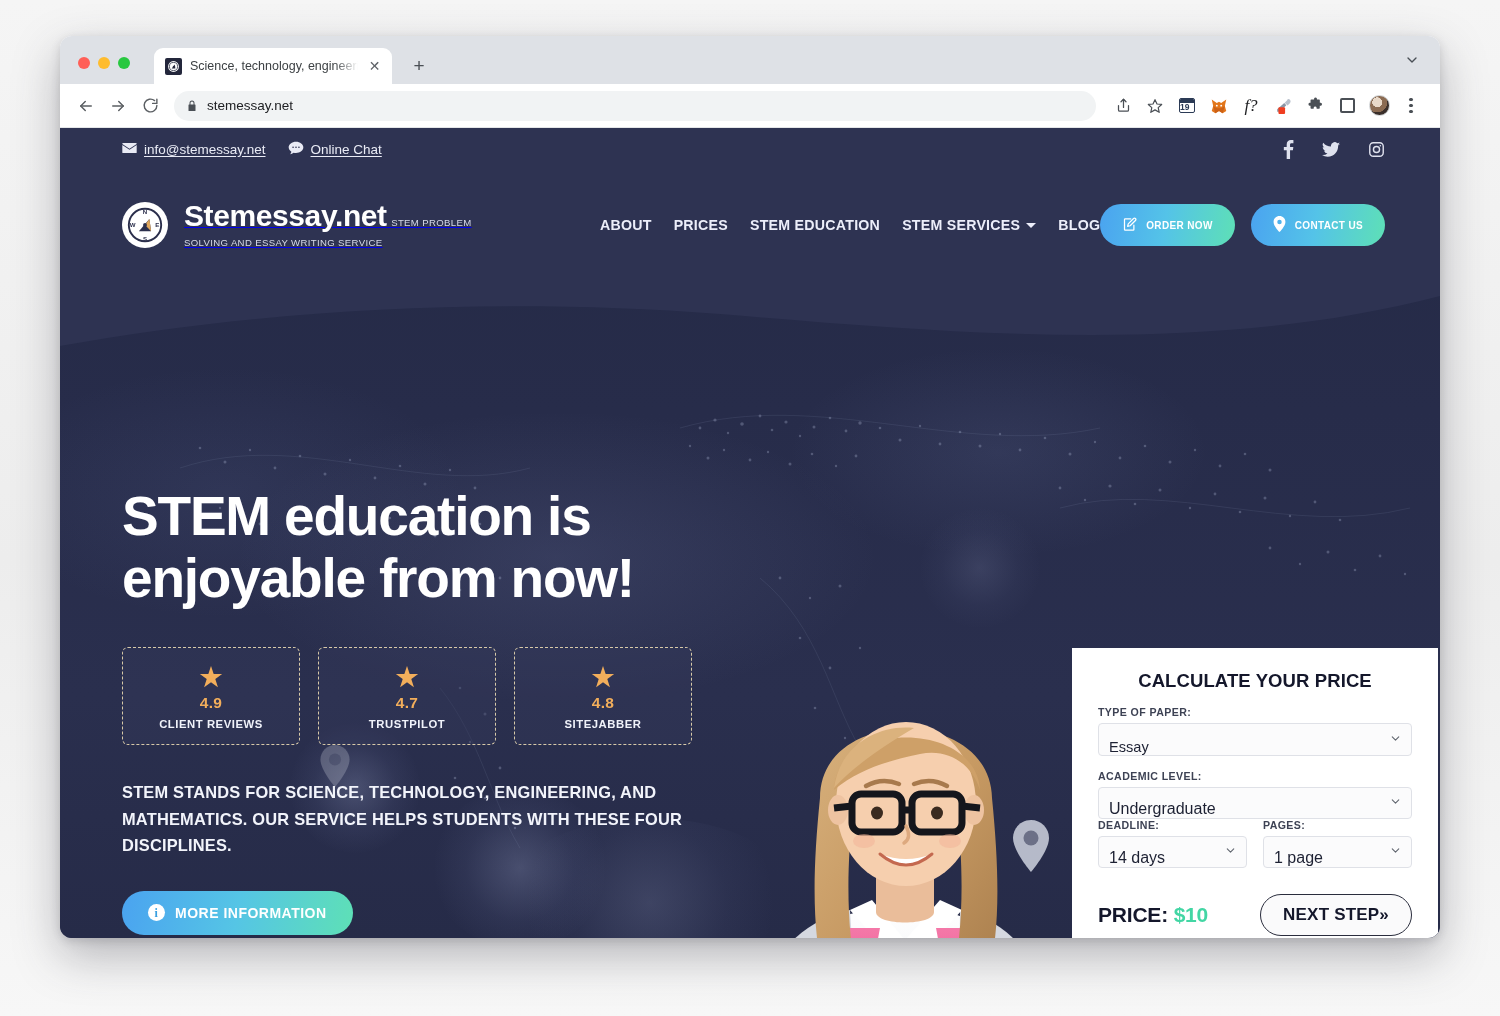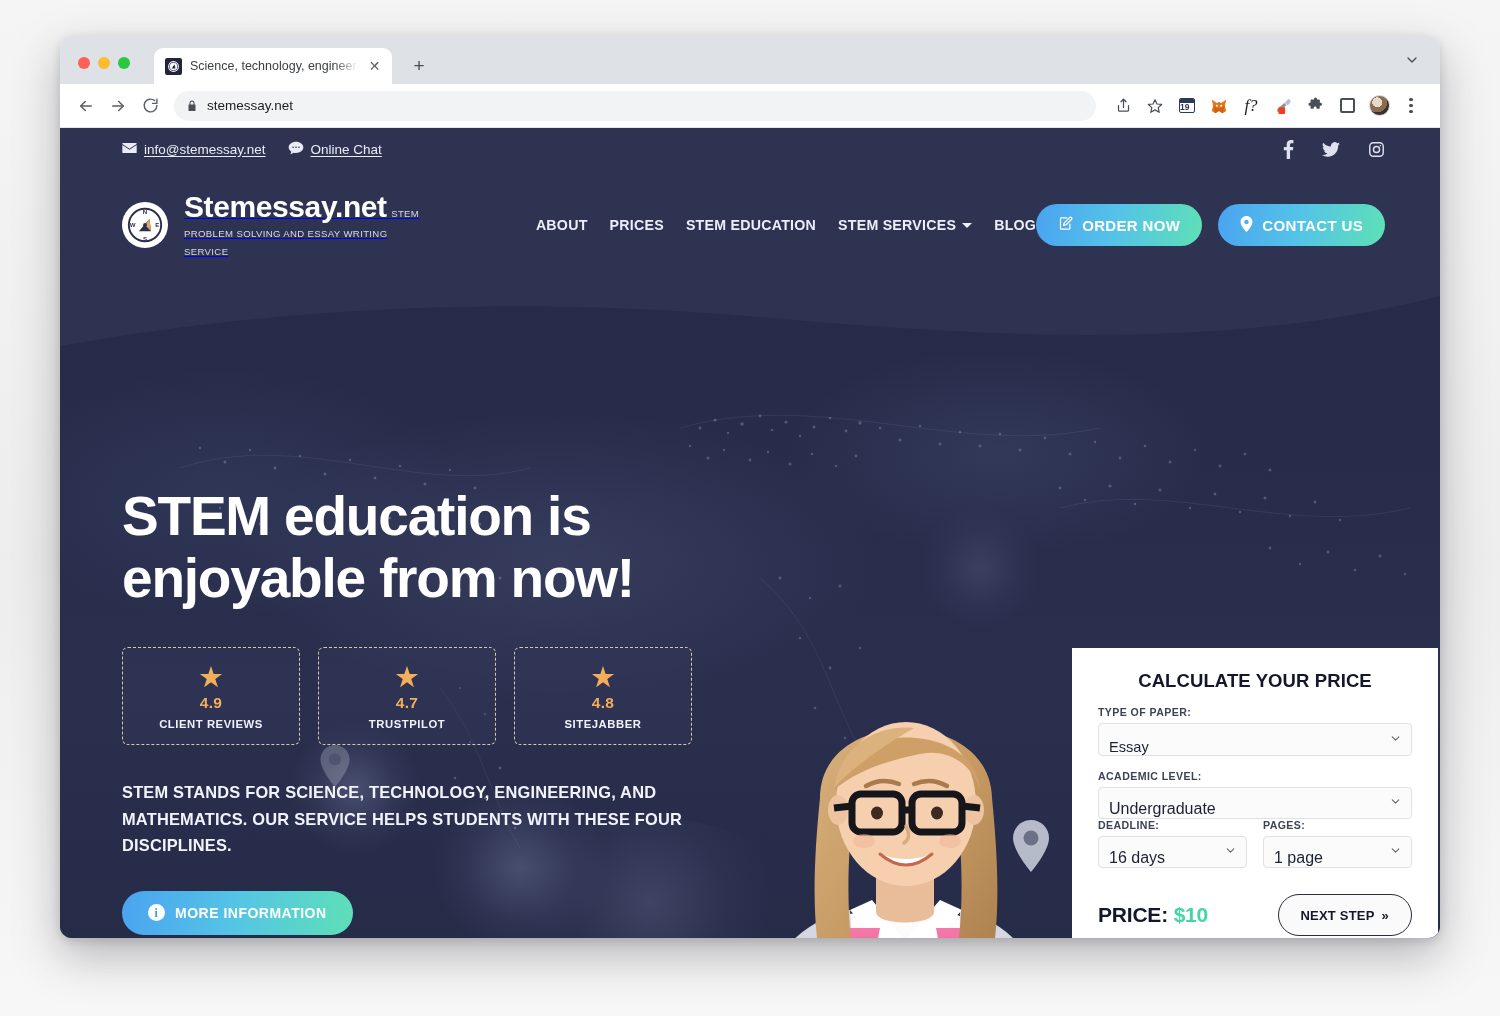--- a/index.html
+++ b/index.html
@@ -202,21 +202,21 @@
     width: 0; height: 0;
     border-left: 5px solid transparent; border-right: 5px solid transparent;
     border-top: 5.5px solid #eceefa;
     display: block;
   }
   .header-actions { margin-left: auto; display: flex; align-items: center; gap: 16px; }
   .pill {
     height: 42px; padding: 0 22px;
     border-radius: 22px;
     display: flex; align-items: center; gap: 9px;
-    color: #fff; font-size: 15px; font-weight: 800; letter-spacing: .35px;
+    color: #fff; font-size: 10px; font-weight: 800; letter-spacing: .35px;
     background: linear-gradient(100deg,#4aa3f0 0%,#54c3e8 48%,#5ee0b6 100%);
     border: none; cursor: pointer; white-space: nowrap;
   }
 
   
   .hero {
     position: absolute; left: 0; right: 0; top: 0; bottom: 0;
     z-index: 1;
   }
   .hero-bg {
@@ -333,23 +333,23 @@
   .price {
     font-size: 21px; font-weight: 700; color: #14172b; letter-spacing: -.2px;
   }
   .price .amt { color: #43d6a4; }
   .next-step {
     margin-left: auto;
     height: 42px; padding: 0 22px;
     border-radius: 21px;
     border: 1.6px solid #2a2d3d;
     background: #fafafb;
-    font-size: 13px; font-weight: 800; color: #14172b;
+    font-size: 17px; font-weight: 800; color: #14172b;
     letter-spacing: .2px;
-    display: flex; align-items: center; gap: 7px;
+    display: flex; align-items: center; 
     cursor: pointer;
   }
 </style>
 </head>
 <body>
 
 <div class="browser-window">
 
   <div class="tabstrip">
     <div class="traffic">
@@ -841,21 +841,21 @@
                 <polyline points="6 9 12 15 18 9"></polyline>
               </svg>
           </span>
         </div>
       </div>
 
       <div class="row2">
         <div class="field">
           <div class="field-label">DEADLINE:</div>
           <div class="select big">
-            <span>16 days</span>
+            <span>14 days</span>
             <span class="chev">
               <svg width="13" height="13" viewBox="0 0 24 24" fill="none" stroke="#60656f" stroke-width="2" stroke-linecap="round" stroke-linejoin="round">
                   <polyline points="6 9 12 15 18 9"></polyline>
                 </svg>
             </span>
           </div>
         </div>
         <div class="field">
           <div class="field-label">PAGES:</div>
           <div class="select big">

